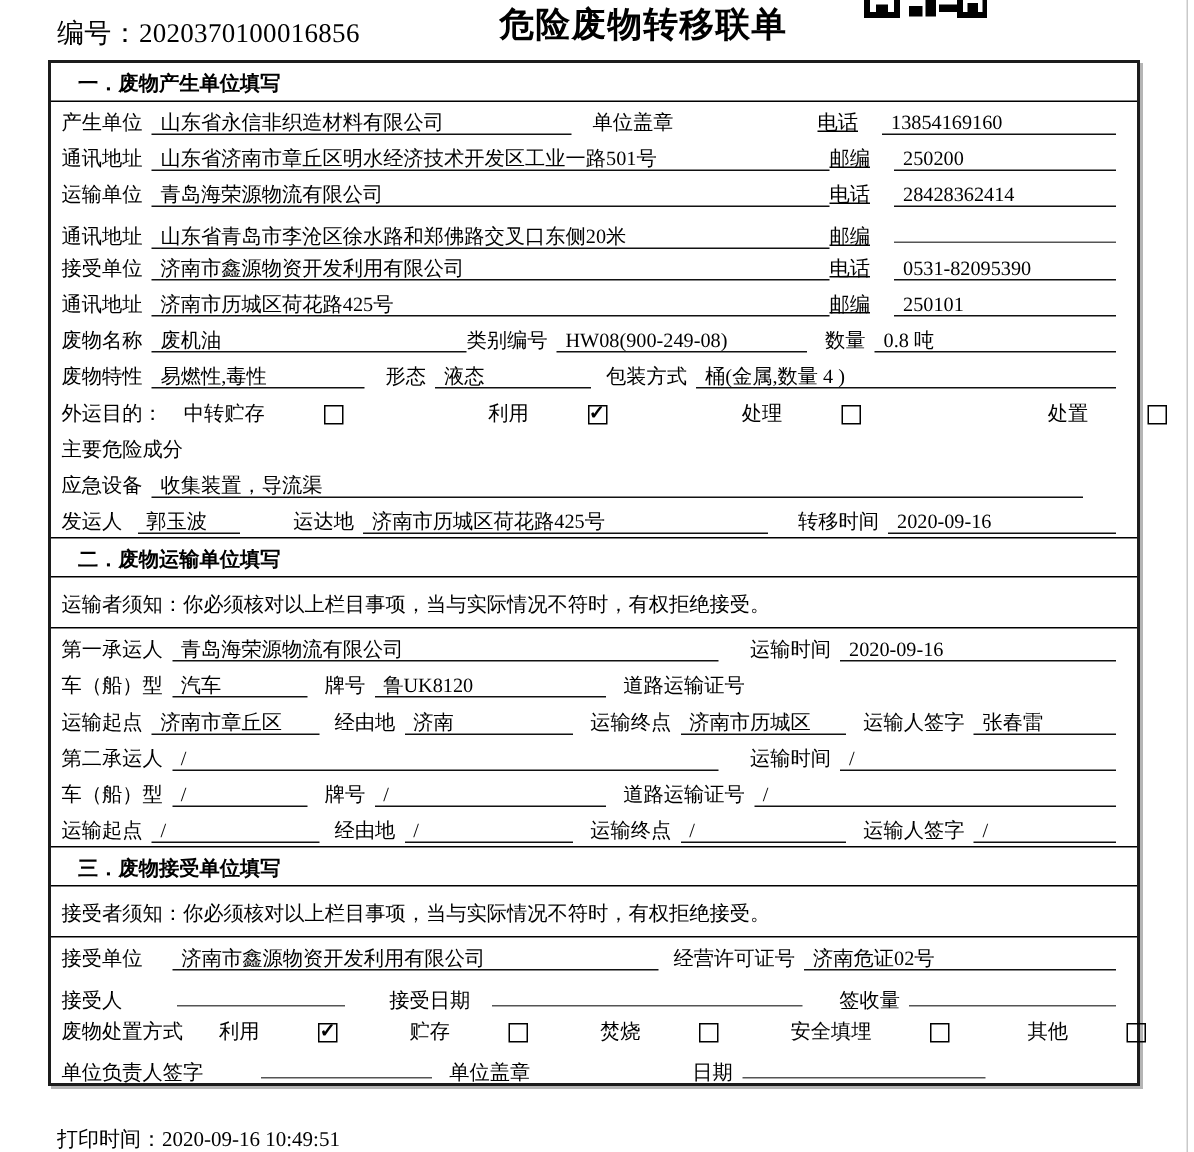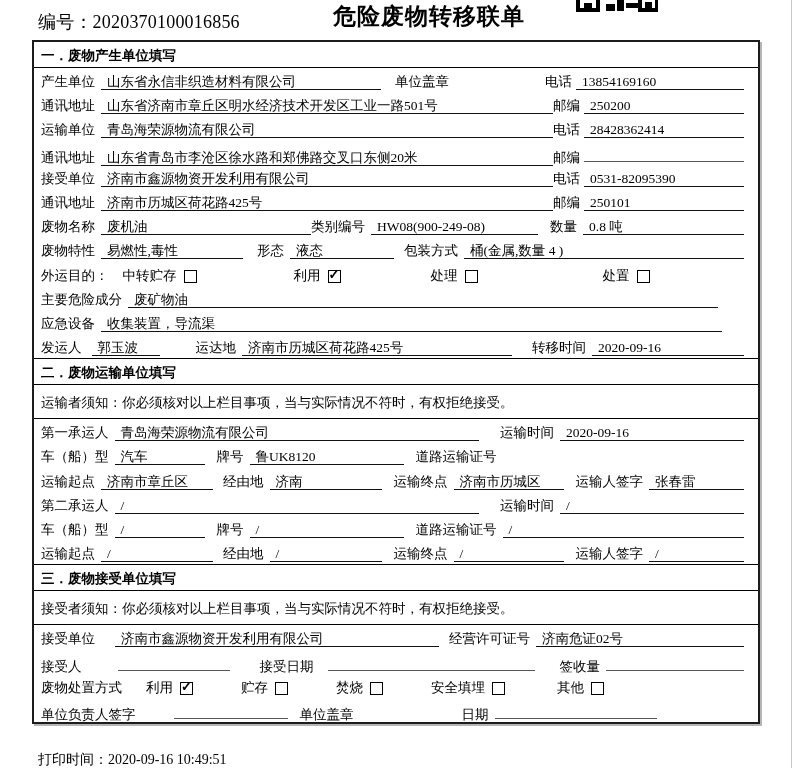--- a/index.html
+++ b/index.html
@@ -14,40 +14,40 @@
   .doc-title{position:absolute;left:333px;top:1px;font-size:23px;font-weight:bold;letter-spacing:1px;}
   .qr{position:absolute;left:576px;top:0;}
   .print-line{position:absolute;left:38px;top:751px;font-size:14px;}
   
   .form{
     position:absolute;left:32px;top:40px;width:724px;
     border:2px solid #1c1c1c;box-shadow:2px 2px 0 rgba(120,120,120,.55);
     box-sizing:content-box;background:#fff;
   }
   .sec{
-    font-weight:bold;font-size:13.5px;padding:6px 6px 4px 7px;line-height:15px;
+    font-weight:bold;font-size:13.5px;padding:6px 6px 4px 18px;line-height:15px;
     border-bottom:1.5px solid #000;
   }
   .sec.mid{border-top:1.5px solid #000;}
   .notice{padding:10px 6px 8px 7px;line-height:15px;border-bottom:1.5px solid #000;}
   .row{
     display:flex;align-items:baseline;height:24.2px;box-sizing:border-box;
     padding:6px 14px 0 7px;line-height:15px;white-space:nowrap;
   }
   .lbl{flex:0 0 auto;}
   .val{
     flex:0 0 auto;border-bottom:1.4px solid #111;padding:0 6px;margin-left:6px;
     min-height:14px;overflow:visible;
   }
   .val.flex1{flex:1 1 auto;}
   .val.blank{border-bottom-color:#555;}
   .rpair{margin-left:auto;width:199px;display:flex;align-items:baseline;}
-  .rpair .lbl{margin-right:4px;}
+  .rpair .lbl{margin-right:16px;text-decoration:underline;}
   .rpair .val{flex:1 1 auto;margin-left:0;}
-  .opt{display:flex;align-items:center;}
+  .opt{display:flex;align-items:center;gap:32px;}
   .cb{
     display:inline-block;width:11px;height:11px;border:1.3px solid #000;
     margin-left:7px;position:relative;top:1px;flex:0 0 auto;
   }
   .cb.checked::after{
     content:"\2713";position:absolute;left:0px;top:-4px;font-size:13px;font-weight:bold;
   }
 </style>
 </head>
 <body>
@@ -158,21 +158,20 @@
       <span class="cb"></span>
     </span>
     <span class="opt" style="margin-left:125px">
       <span>处置</span>
       <span class="cb"></span>
     </span>
   </div>
 
   <div class="row">
     <span class="lbl">主要危险成分</span>
-    <span class="val flex1" style="margin-right:26px">废矿物油</span>
   </div>
 
 
   <div class="row">
     <span class="lbl">应急设备</span>
     <span class="val flex1" style="margin-right:22px">收集装置，导流渠</span>
   </div>
 
   <div class="row">
     <span class="lbl">发运人</span>

